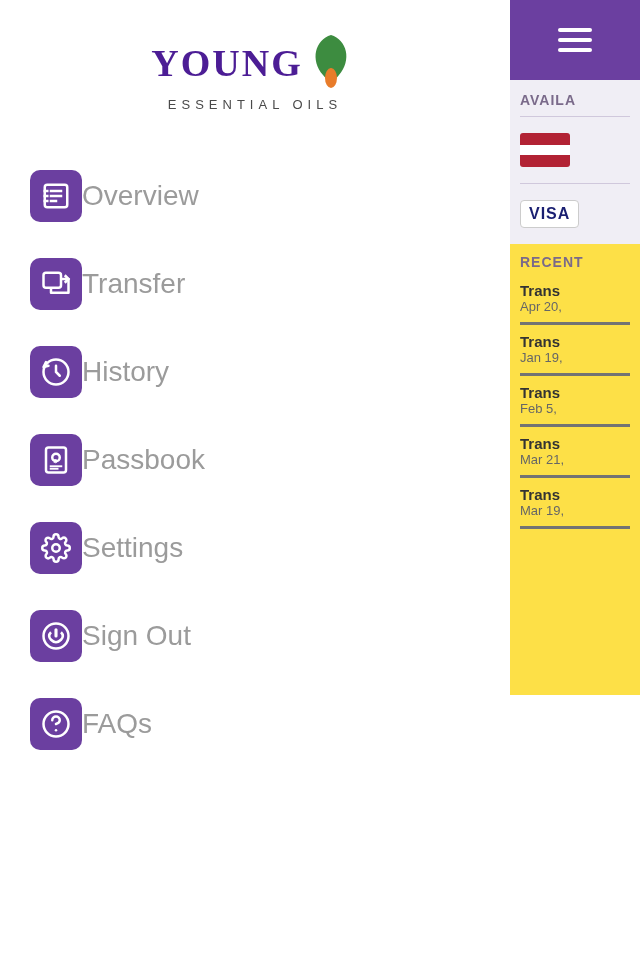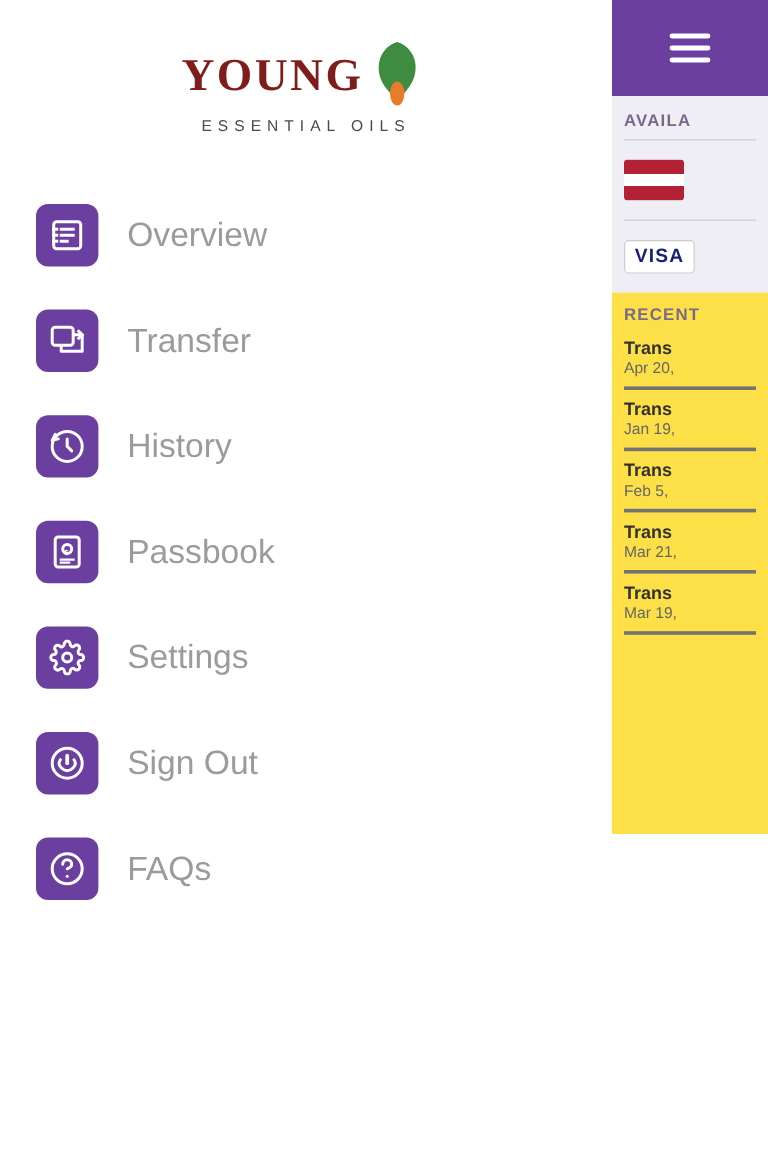--- a/index.html
+++ b/index.html
@@ -44,21 +44,21 @@
 
     .logo-wordmark {
       display: flex;
       align-items: center;
       gap: 0;
     }
 
     .logo-text-young {
       font-size: 38px;
       font-weight: 700;
-      color: #7f1d1d;
+      color: #4c1d95;
       font-family: Georgia, serif;
       letter-spacing: 2px;
       text-transform: uppercase;
     }
 
     .logo-icon {
       width: 52px;
       height: 65px;
       margin: 0 2px;
       position: relative;
@@ -90,21 +90,20 @@
       padding: 20px 0;
       display: flex;
       flex-direction: column;
     }
 
     .nav-item {
       display: flex;
       align-items: center;
       padding: 18px 30px;
       cursor: pointer;
-      gap: 24px;
     }
 
     .nav-icon {
       width: 52px;
       height: 52px;
       background: #6b3fa0;
       border-radius: 10px;
       display: flex;
       align-items: center;
       justify-content: center;

